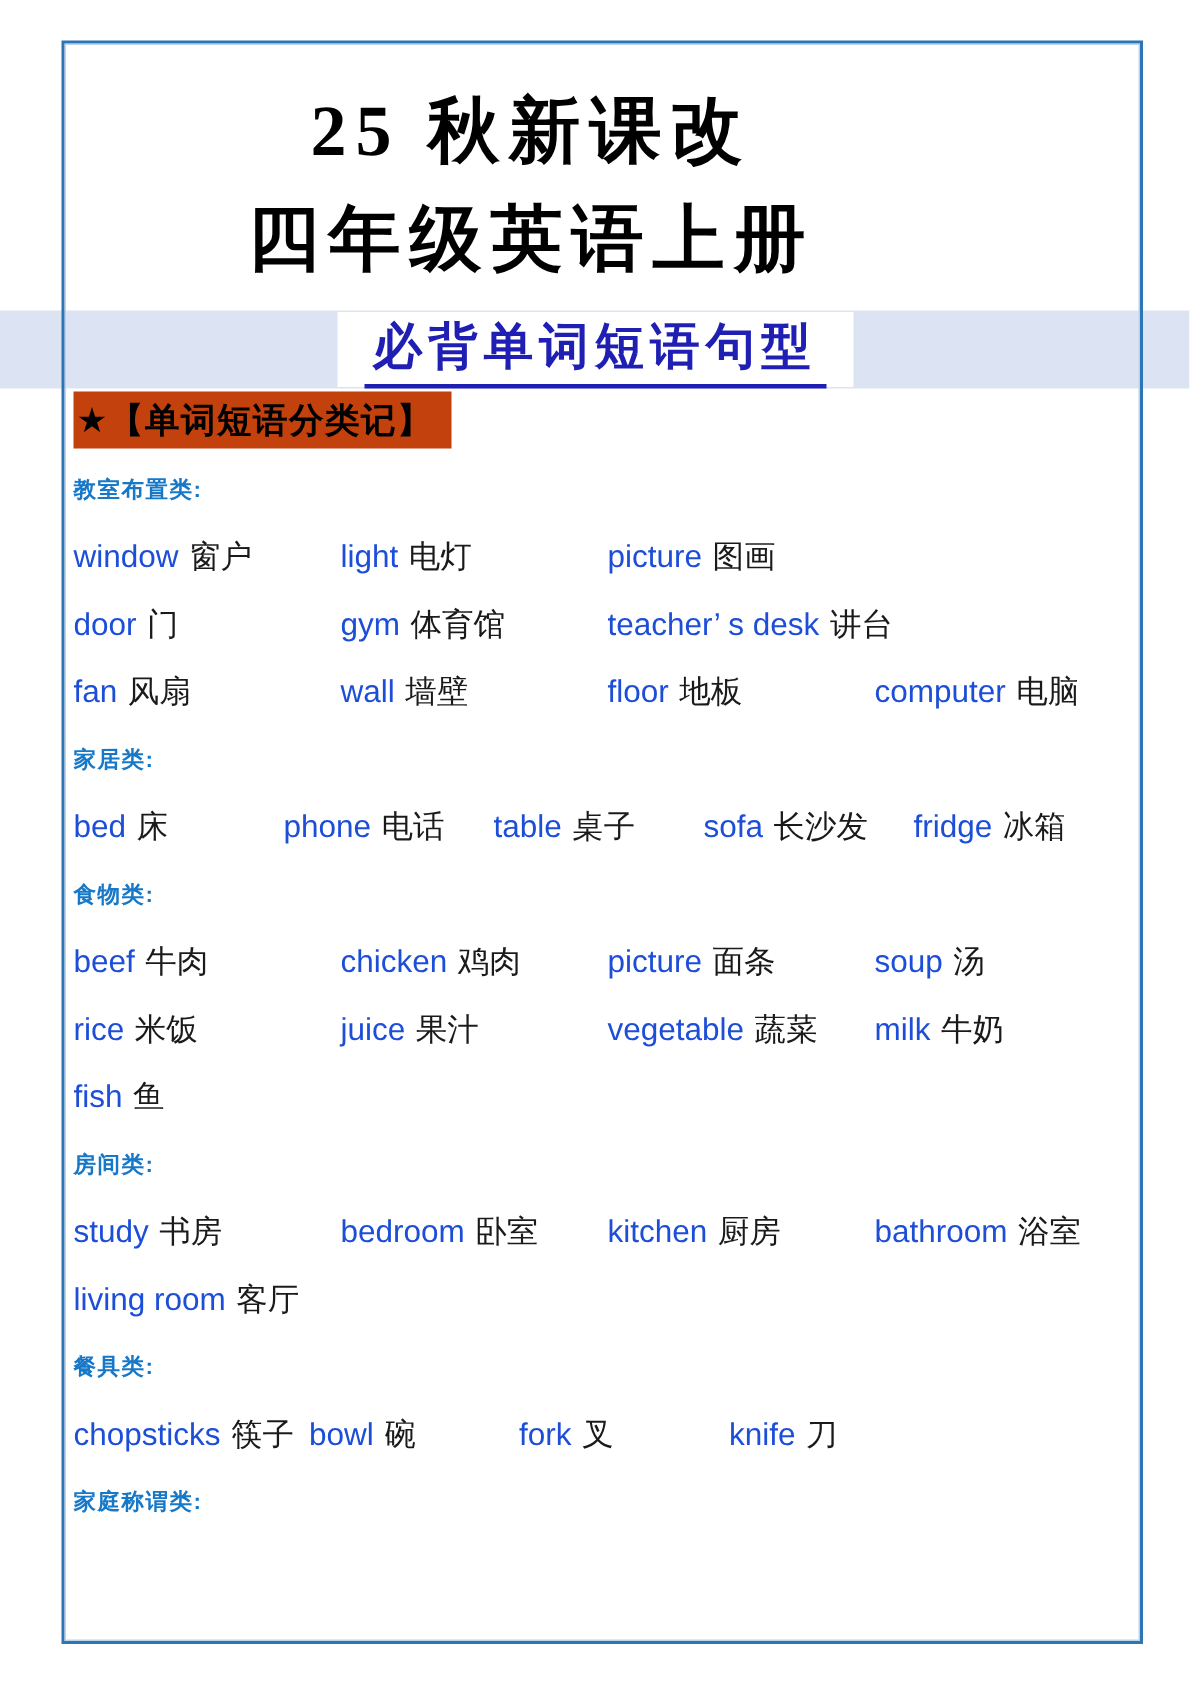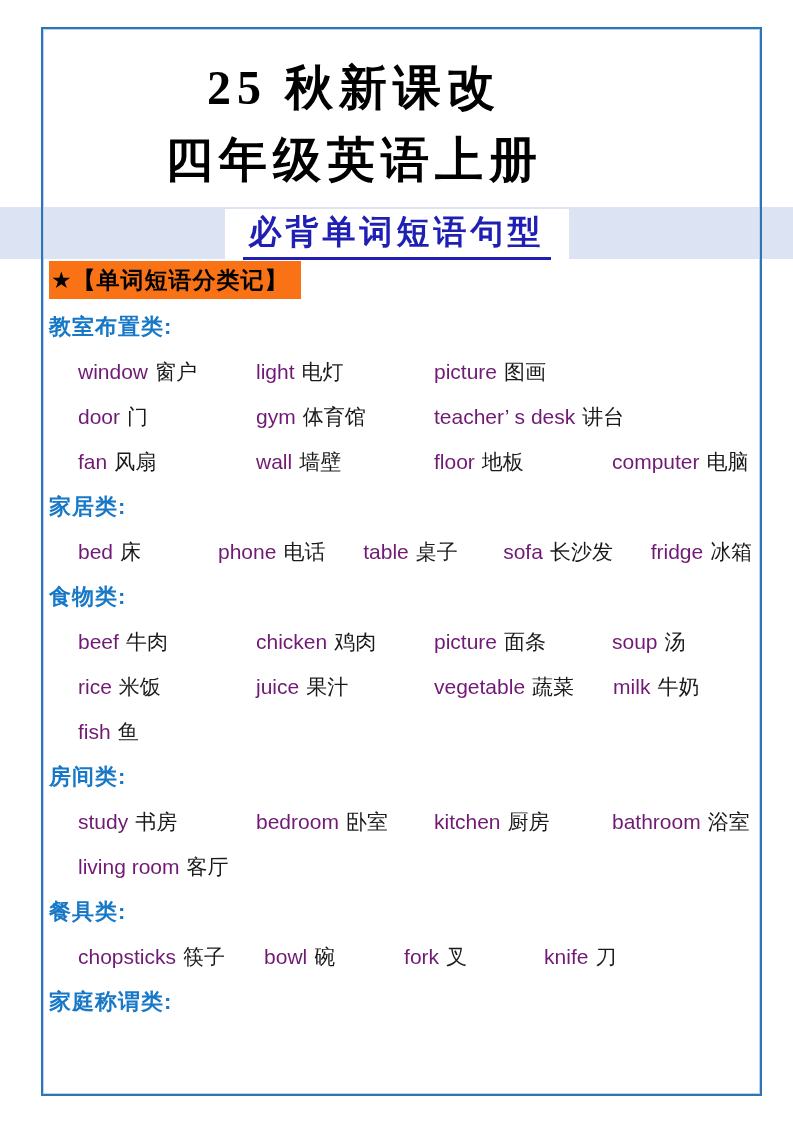--- a/index.html
+++ b/index.html
@@ -5,21 +5,21 @@
   html,body{margin:0;padding:0;}
   body{
     width:793px;height:1122px;position:relative;background:#ffffff;
     font-family:"Liberation Sans","DejaVu Sans",sans-serif;
     overflow:hidden;
   }
   
   .band{
     position:absolute;left:0;top:207px;width:793px;height:52px;
     background:#dce3f2;z-index:1;
-    display:flex;align-items:flex-end;justify-content:center;
+    display:flex;align-items:center;justify-content:center;
   }
   .banner-box{
     background:#ffffff;padding:2px 18px 0 18px;height:48px;
     display:flex;align-items:center;justify-content:center;
   }
   .banner-text{
     font-family:"Liberation Serif","DejaVu Serif",serif;
     font-weight:bold;font-size:33px;color:#1f1fb4;
     border-bottom:3px solid #1f1fb4;padding:0 6px 2px 6px;
     letter-spacing:4px;white-space:nowrap;
@@ -34,36 +34,36 @@
   .title-block{
     position:absolute;left:0;top:52px;width:708px;text-align:center;z-index:2;
     font-family:"Liberation Serif","DejaVu Serif",serif;
     font-weight:bold;color:#000;
   }
   .title-line{font-size:48px;line-height:72px;letter-spacing:6px;}
   .content{
     position:absolute;left:49px;top:261px;width:702px;z-index:2;
   }
   .highlight-heading{
-    display:inline-block;background:#f97316;color:#000;
+    display:inline-block;background:#c2410c;color:#000;
     font-weight:bold;font-size:23px;line-height:30px;
     padding:4px 12px 4px 2px;margin-bottom:5px;
     letter-spacing:1px;
   }
   .category{
-    font-weight:bold;font-size:22px;color:#1778c8;line-height:45px;
+    font-weight:bold;font-size:15px;color:#1778c8;line-height:45px;
     letter-spacing:1px;
   }
   .row{
     display:flex;align-items:baseline;line-height:45px;font-size:21px;
   }
   .pair{white-space:nowrap;min-width:178px;padding-right:10px;box-sizing:border-box;}
   .row.cols5 .pair{min-width:140px;}
   .row .pair:last-child{min-width:0;padding-right:0;}
-  .en{color:#701a75;margin-left:29px;}
+  .en{color:#1d4ed8;}
   .zh{color:#1a1a1a;margin-left:7px;}
 </style>
 </head>
 <body>
 
 <div class="band">
   <div class="banner-box">
     <span class="banner-text">必背单词短语句型</span>
   </div>
 </div>

